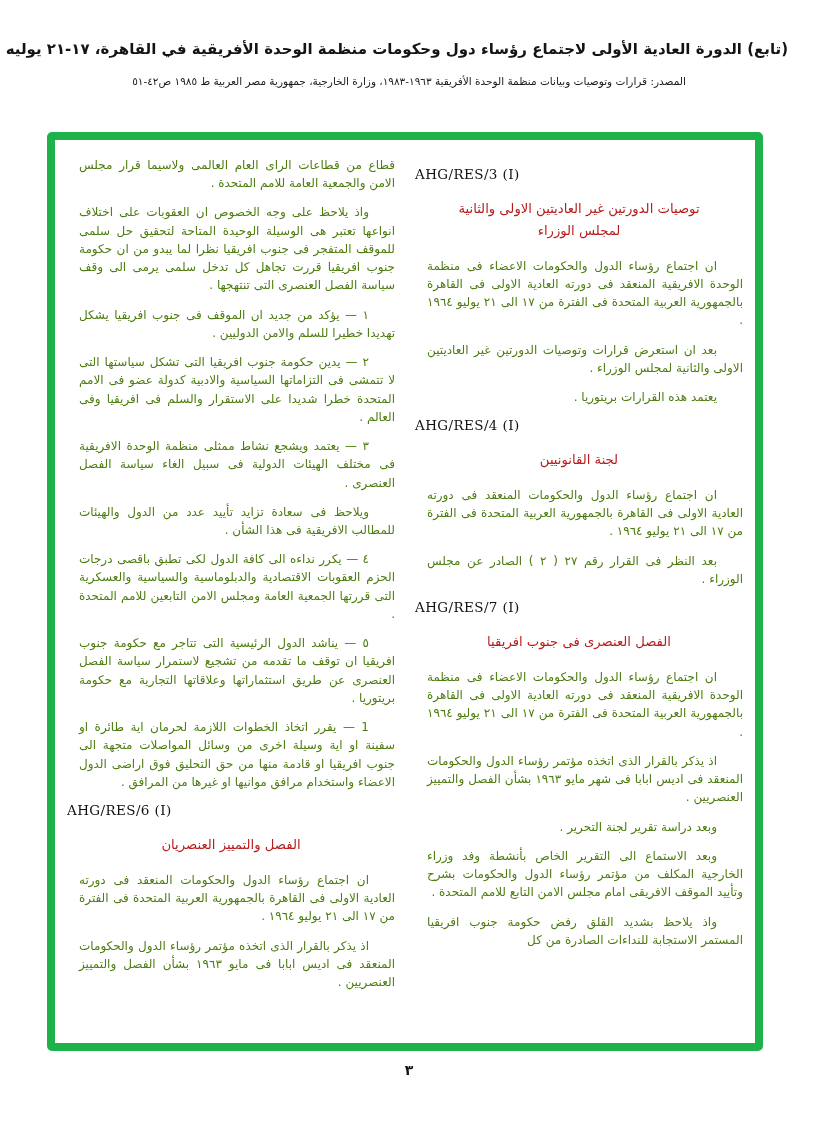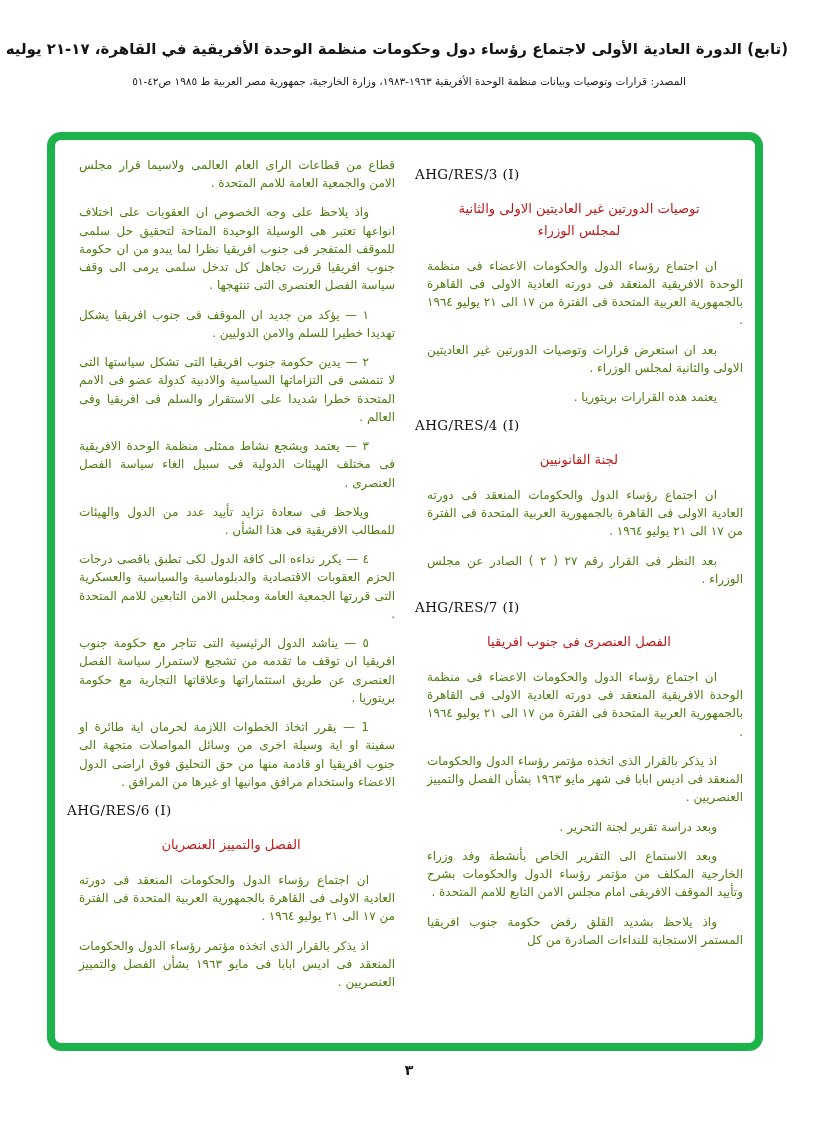--- a/index.html
+++ b/index.html
@@ -11,21 +11,21 @@
   .header{position:absolute;top:40px;left:30px;right:30px;direction:rtl;text-align:center;}
   .header-title{
     font-size:15px;font-weight:bold;white-space:nowrap;letter-spacing:0;line-height:1.3;
   }
   .header-source{
     margin-top:15px;font-size:10.5px;font-weight:normal;white-space:nowrap;color:#1a1a1a;
   }
   
   .frame{
     position:absolute;left:47px;top:132px;width:716px;height:919px;
-    border:8px solid #1eb24a;border-radius:14px;box-sizing:border-box;
+    border:8px solid #1eb24a;border-radius:5px;box-sizing:border-box;
     background:#ffffff;
   }
   .columns{
     position:absolute;left:0;top:0;width:100%;height:100%;box-sizing:border-box;
     display:flex;direction:rtl;gap:20px;padding:16px 12px 8px 12px;
   }
   .col{flex:1 1 0;min-width:0;direction:rtl;overflow:hidden;}
   
   .block{margin:0 0 11px 0;}
   .para{

